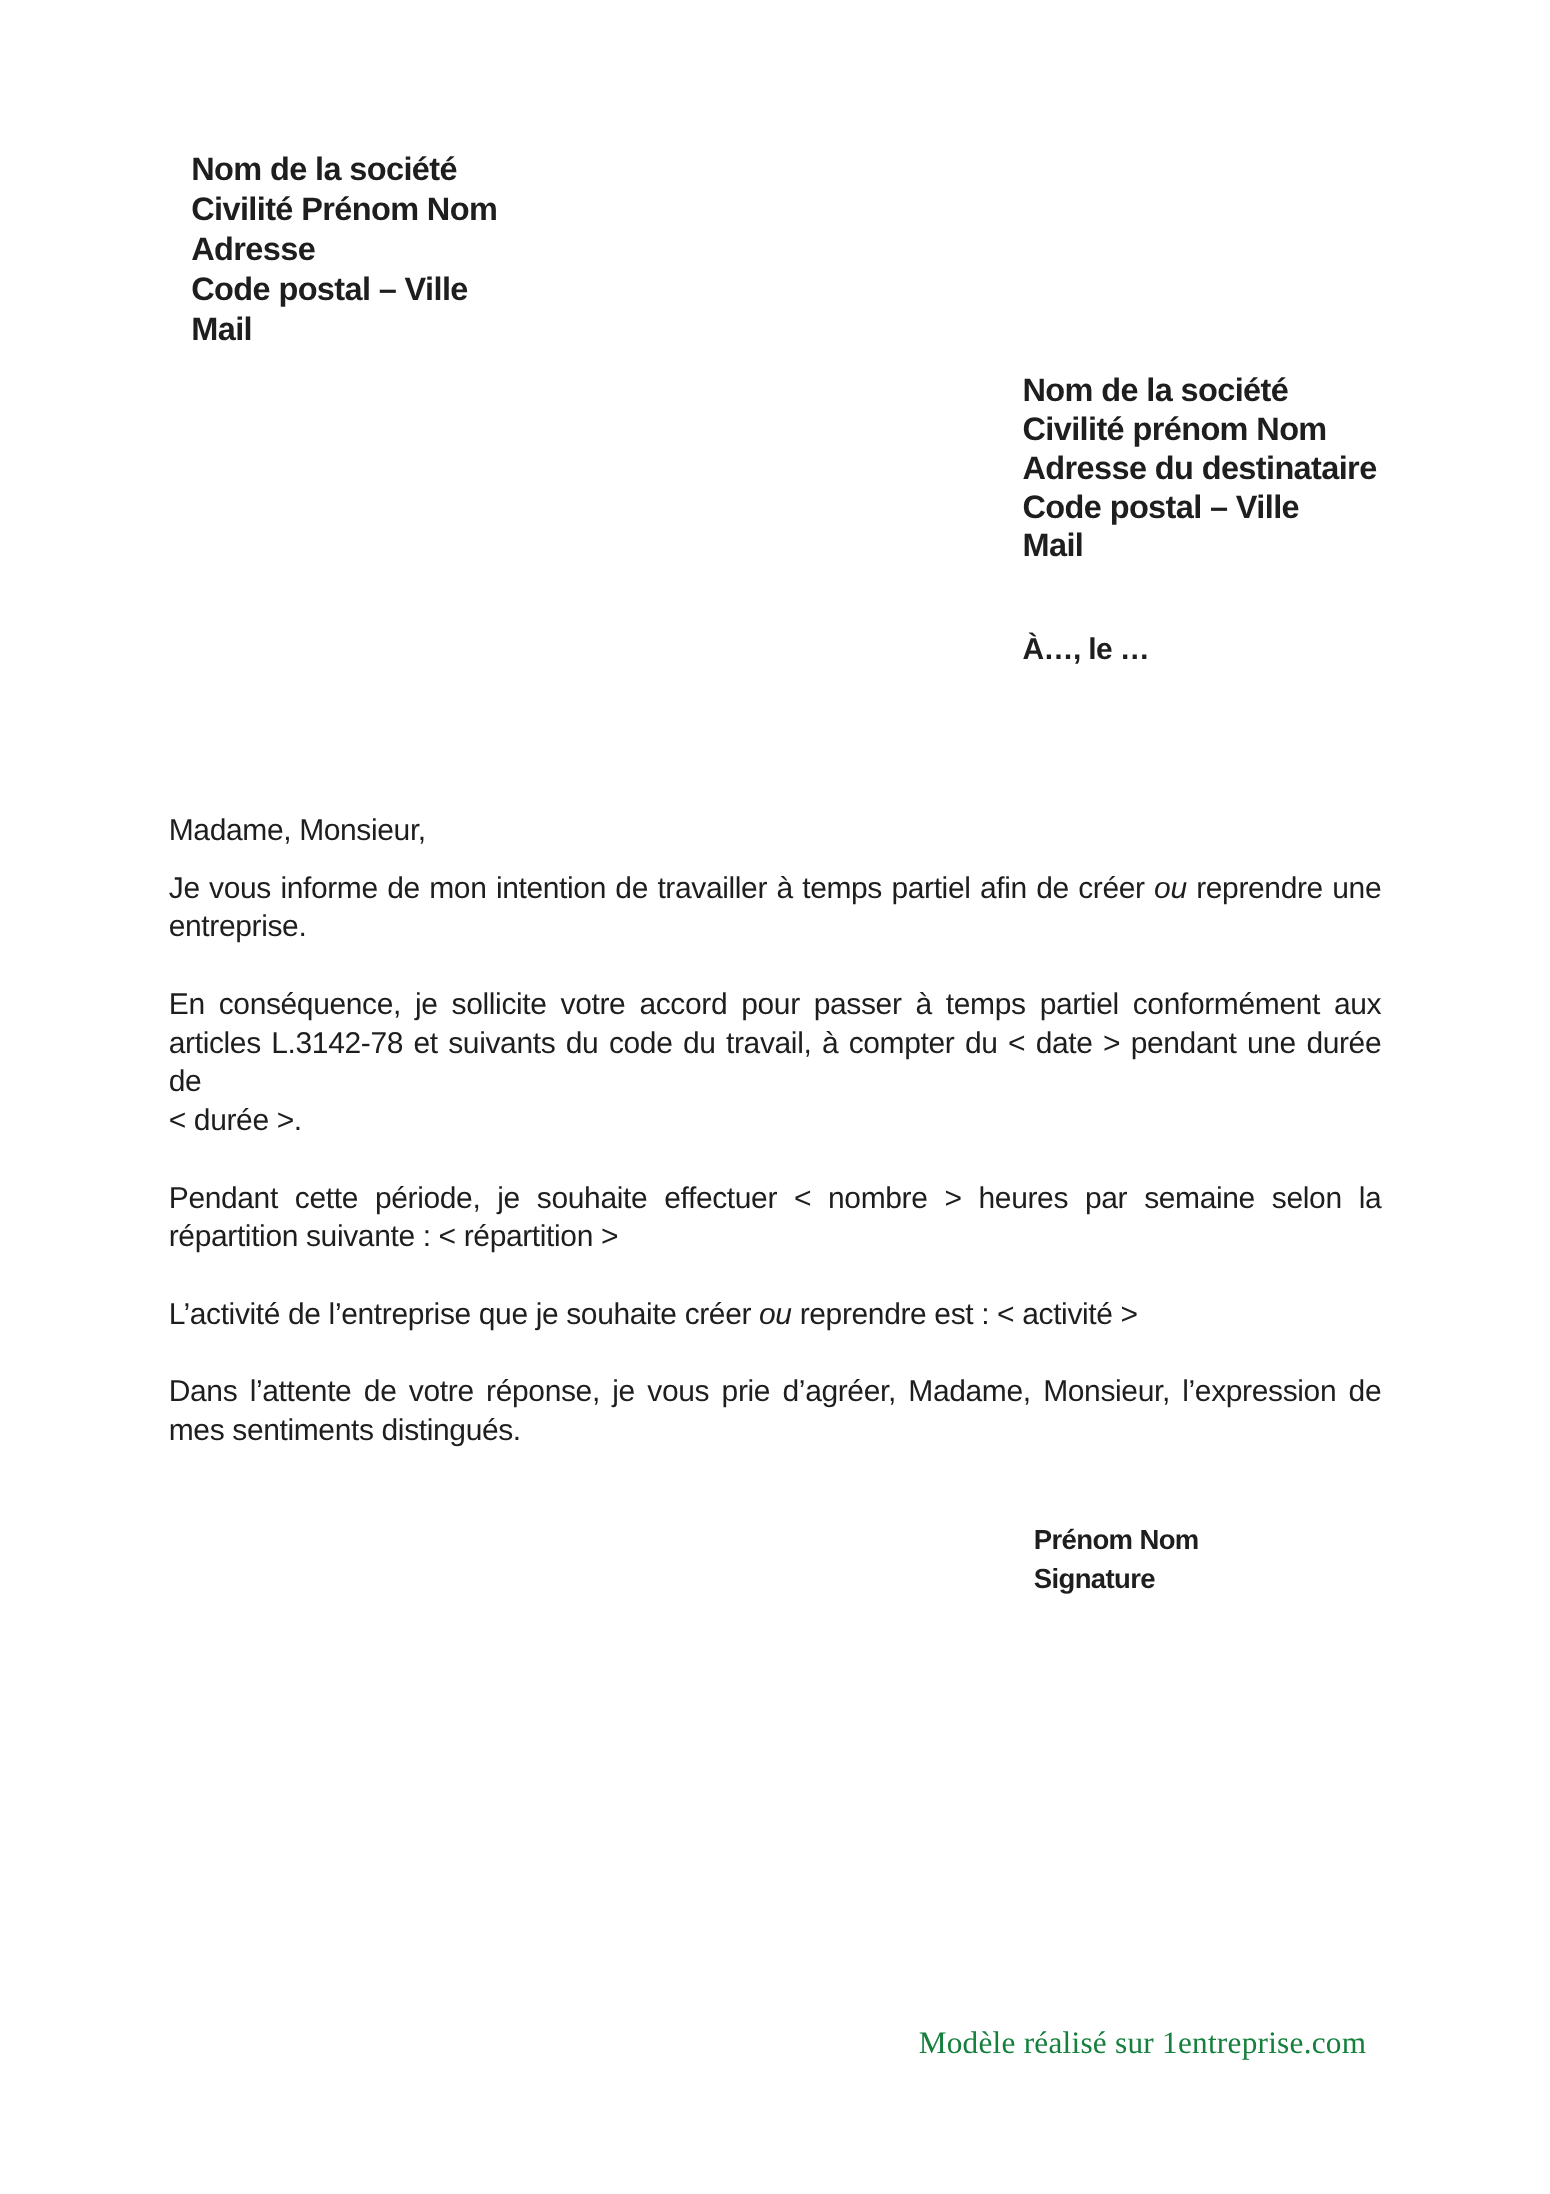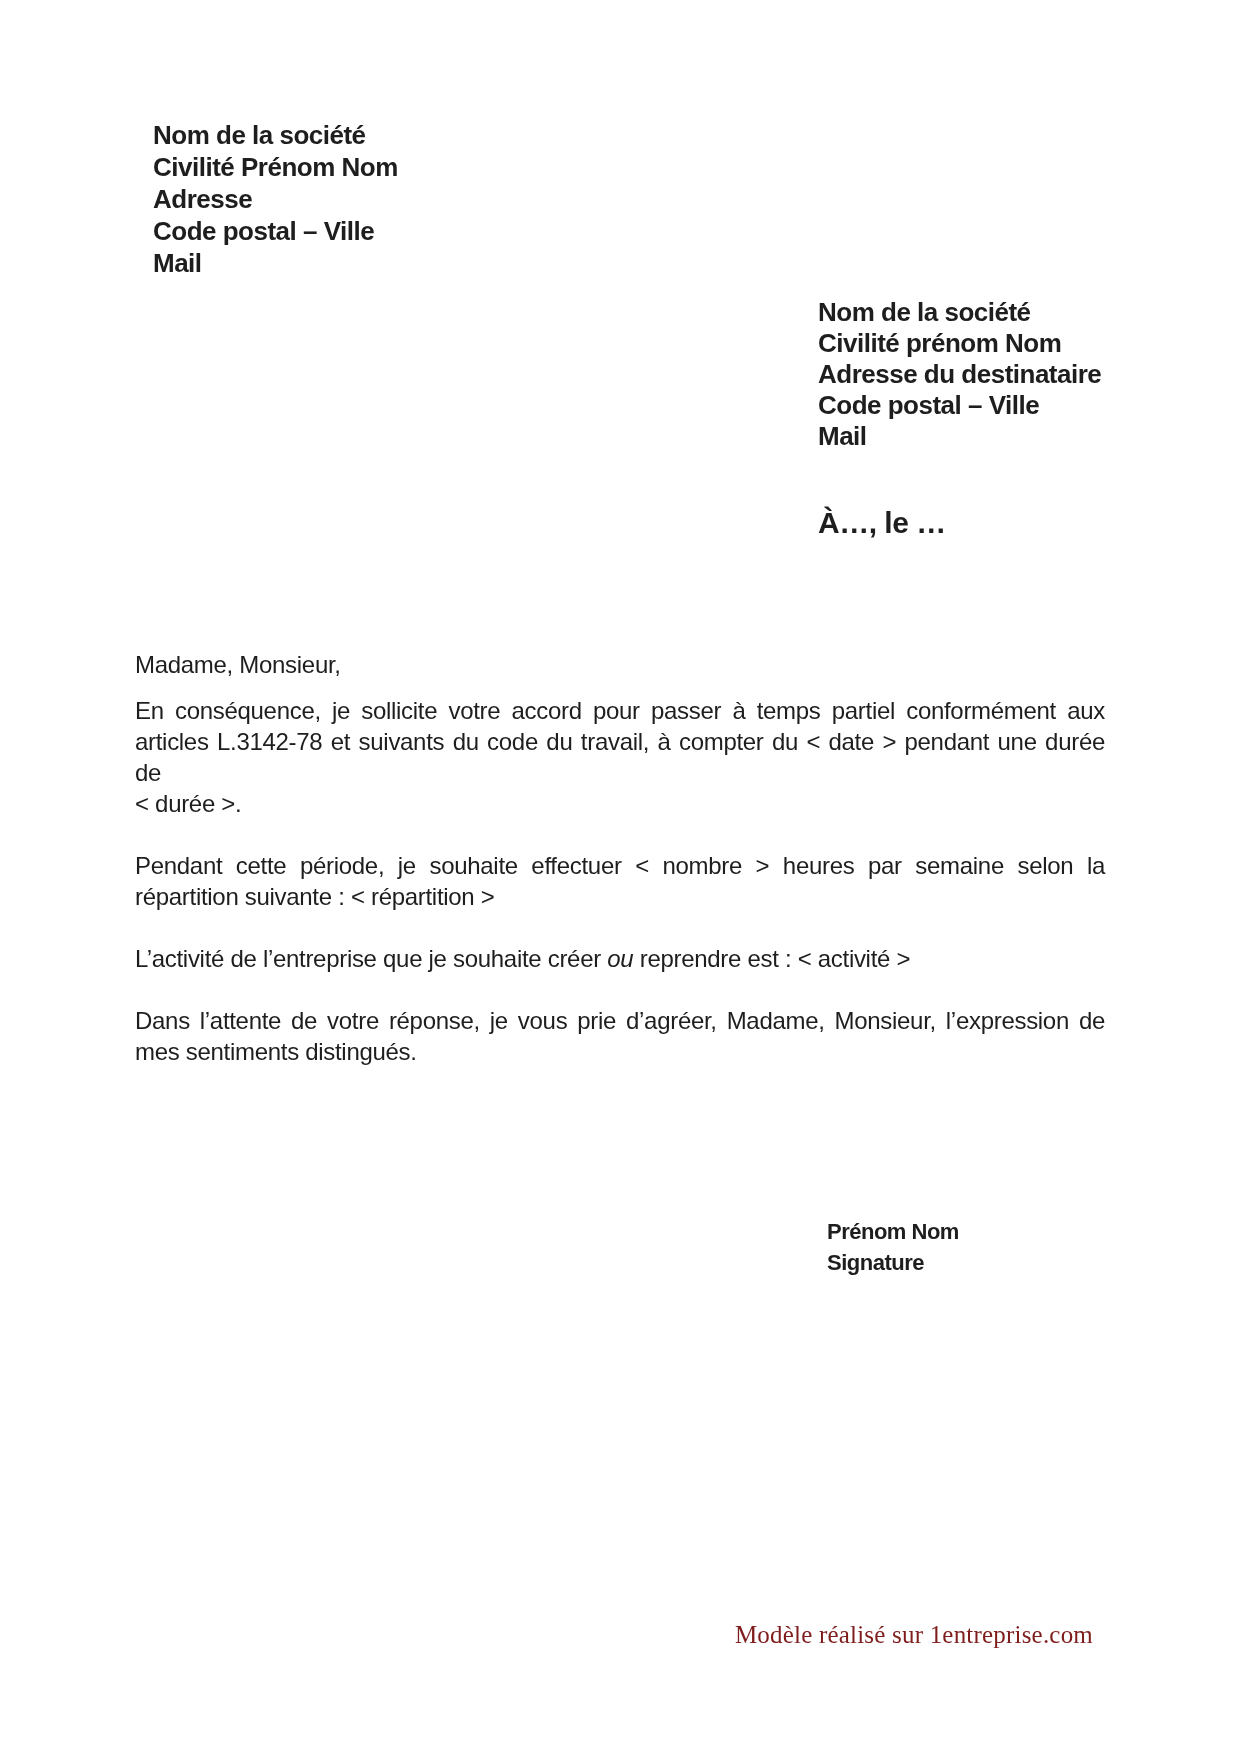--- a/index.html
+++ b/index.html
@@ -30,21 +30,21 @@
   .recipient-block {
     left: 818px;
     top: 297px;
     line-height: 31px;
   }
   .date-line {
     position: absolute;
     left: 818px;
     top: 506px;
     font-weight: bold;
-    font-size: 30px;
+    font-size: 24px;
     letter-spacing: -0.5px;
   }
   .letter-body {
     position: absolute;
     left: 135px;
     top: 649px;
     width: 970px;
     font-size: 24px;
     line-height: 31px;
     letter-spacing: -0.3px;
@@ -79,21 +79,21 @@
   }
   .page-footer {
     position: absolute;
     left: 135px;
     top: 1621px;
     width: 958px;
     text-align: right;
     font-family: "Liberation Serif", "DejaVu Serif", serif;
     font-size: 25px;
     letter-spacing: 0.2px;
-    color: #7f1d1d;
+    color: #15803d;
   }
 </style>
 </head>
 <body>
 
 <div class="page">
 
   <div class="addr-block sender-block">
     <div>Nom de la société</div>
     <div>Civilité Prénom Nom</div>
@@ -109,20 +109,24 @@
     <div>Code postal – Ville</div>
     <div>Mail</div>
   </div>
 
   <div class="date-line">À…, le …</div>
 
   <div class="letter-body">
     <div class="salutation">Madame, Monsieur,</div>
     <div>
         <div class="para">
+          <div class="line fill"><span class="">Je vous informe de mon intention de travailler à temps partiel afin de créer </span><span class="it">ou</span><span class=""> reprendre une</span></div>
+          <div class="line"><span class="">entreprise.</span></div>
+        </div>
+        <div class="para">
           <div class="line fill"><span class="">En conséquence, je sollicite votre accord pour passer à temps partiel conformément aux</span></div>
           <div class="line fill"><span class="">articles L.3142-78 et suivants du code du travail, à compter du &lt; date &gt; pendant une durée de</span></div>
           <div class="line"><span class="">&lt; durée &gt;.</span></div>
         </div>
         <div class="para">
           <div class="line fill"><span class="">Pendant cette période, je souhaite effectuer &lt; nombre &gt; heures par semaine selon la</span></div>
           <div class="line"><span class="">répartition suivante : &lt; répartition &gt;</span></div>
         </div>
         <div class="para">
           <div class="line"><span class="">L’activité de l’entreprise que je souhaite créer </span><span class="it">ou</span><span class=""> reprendre est : &lt; activité &gt;</span></div>

